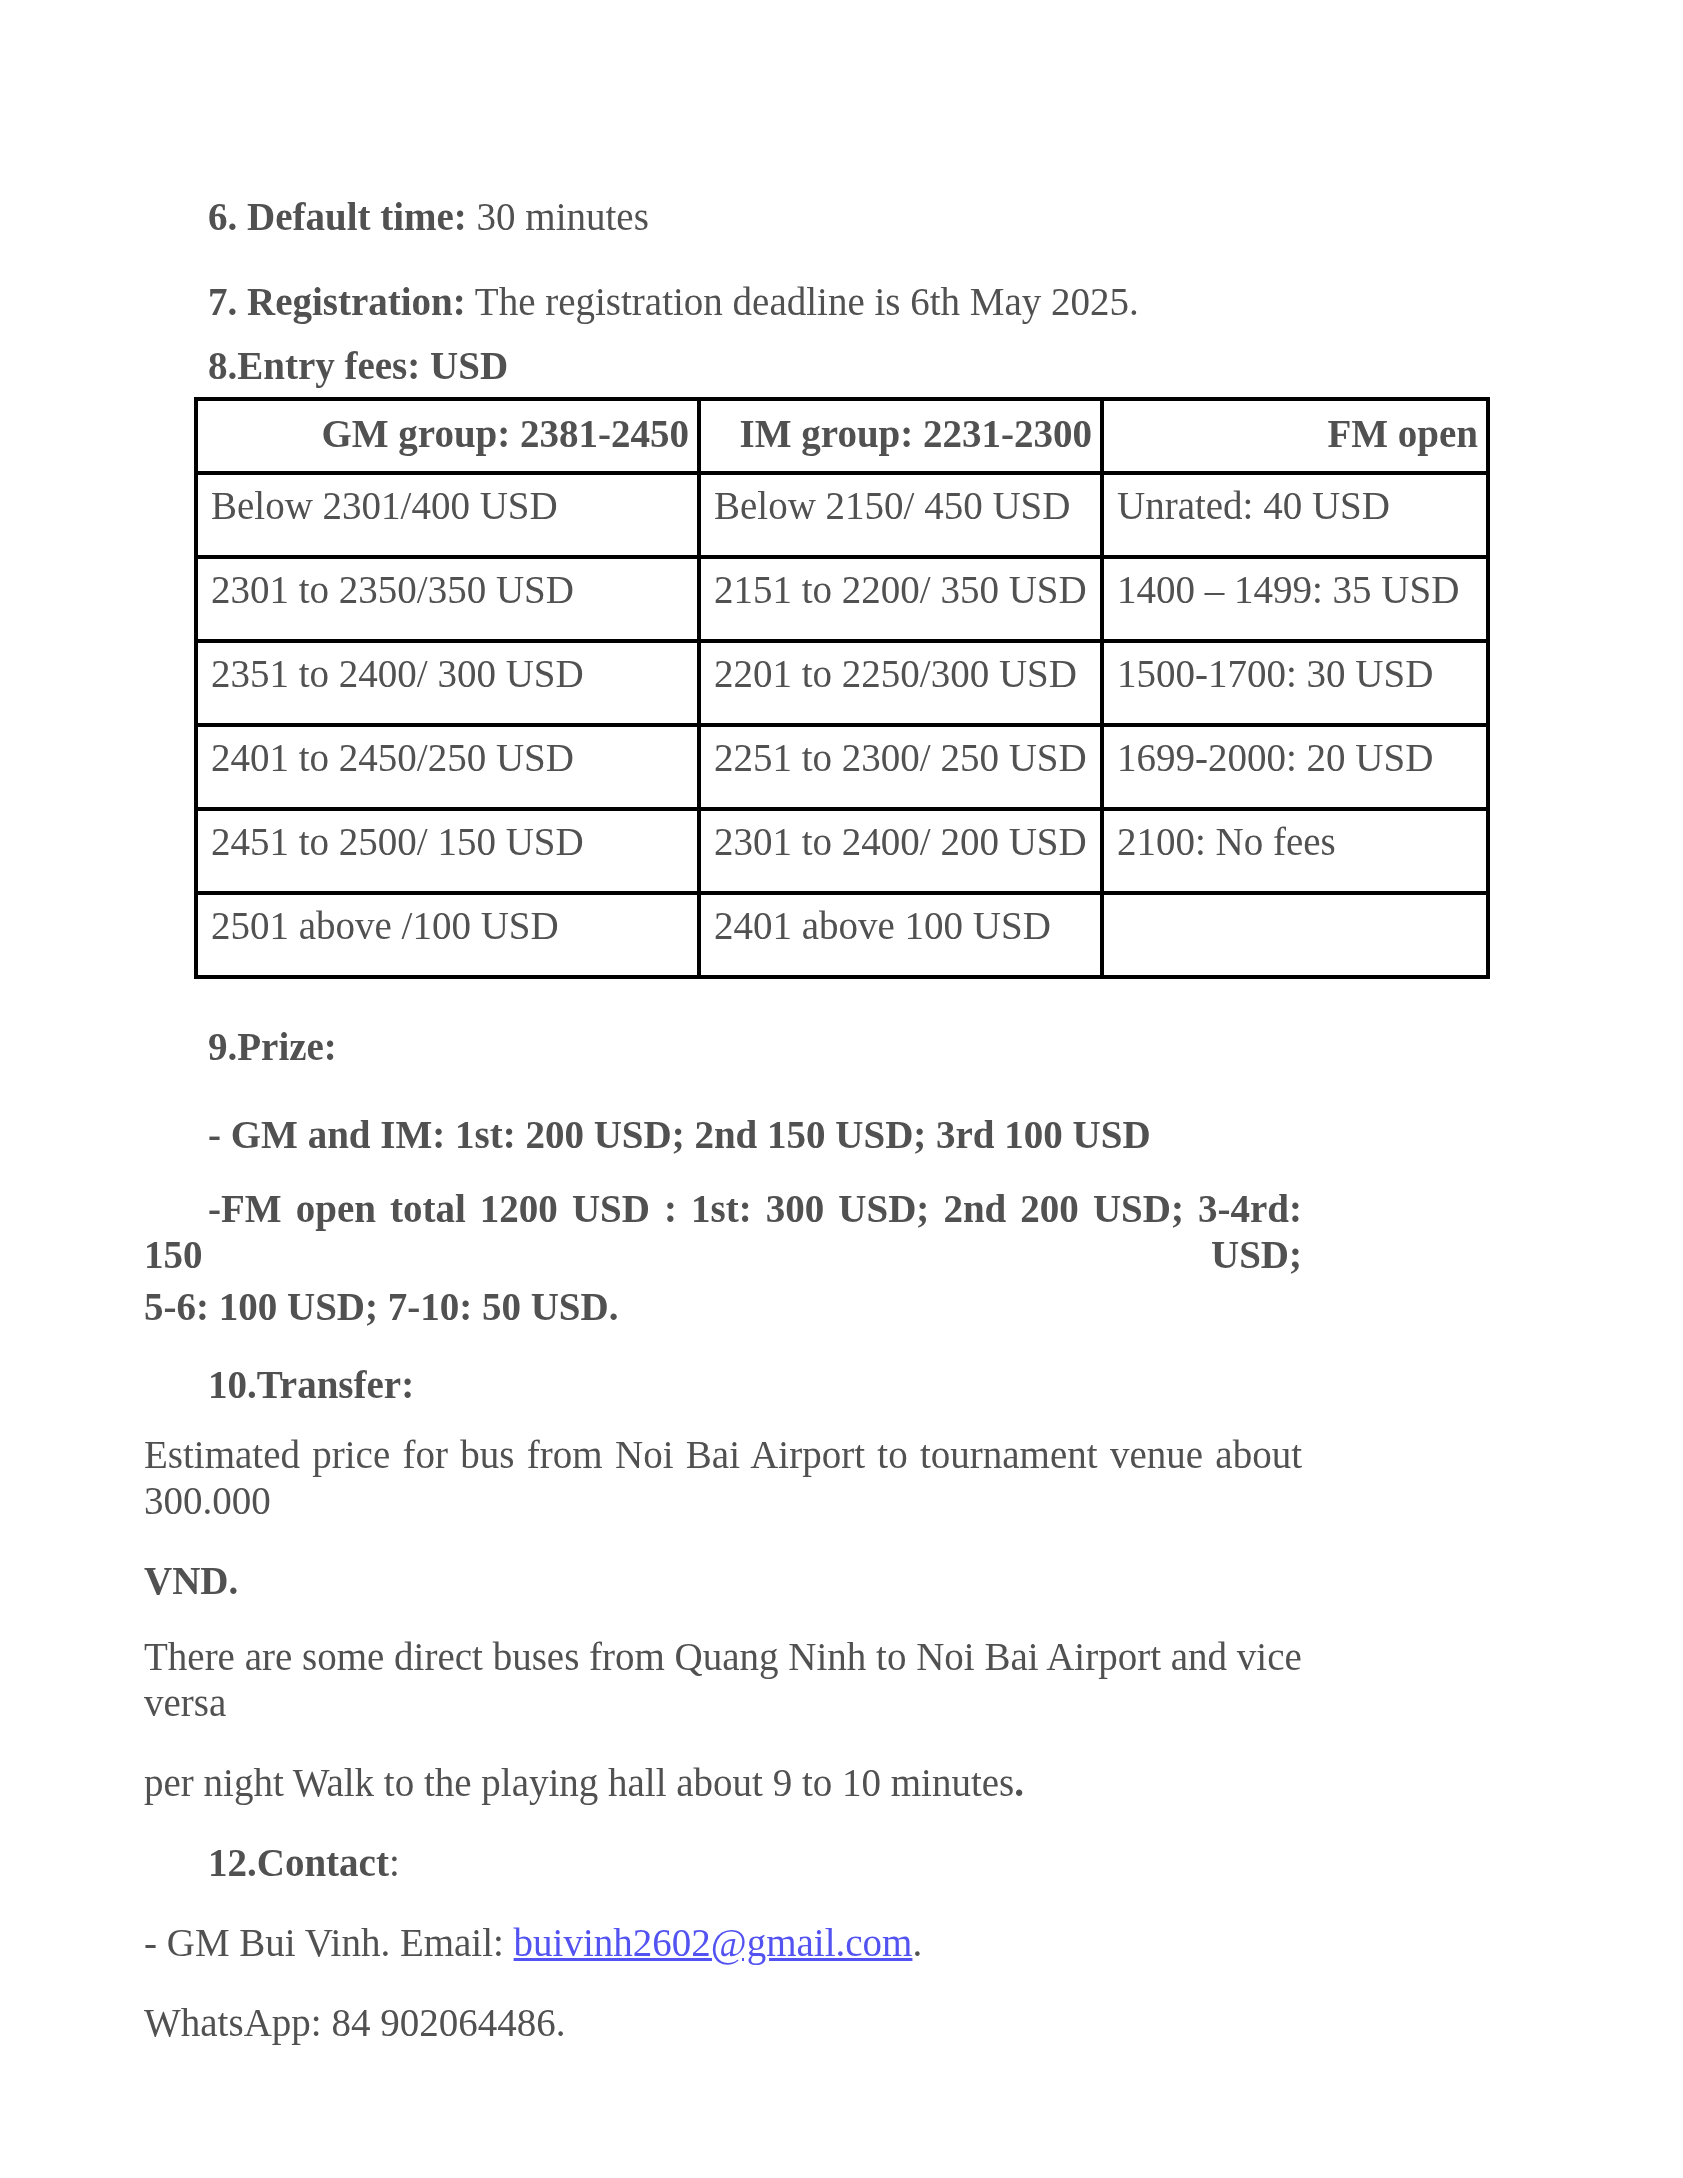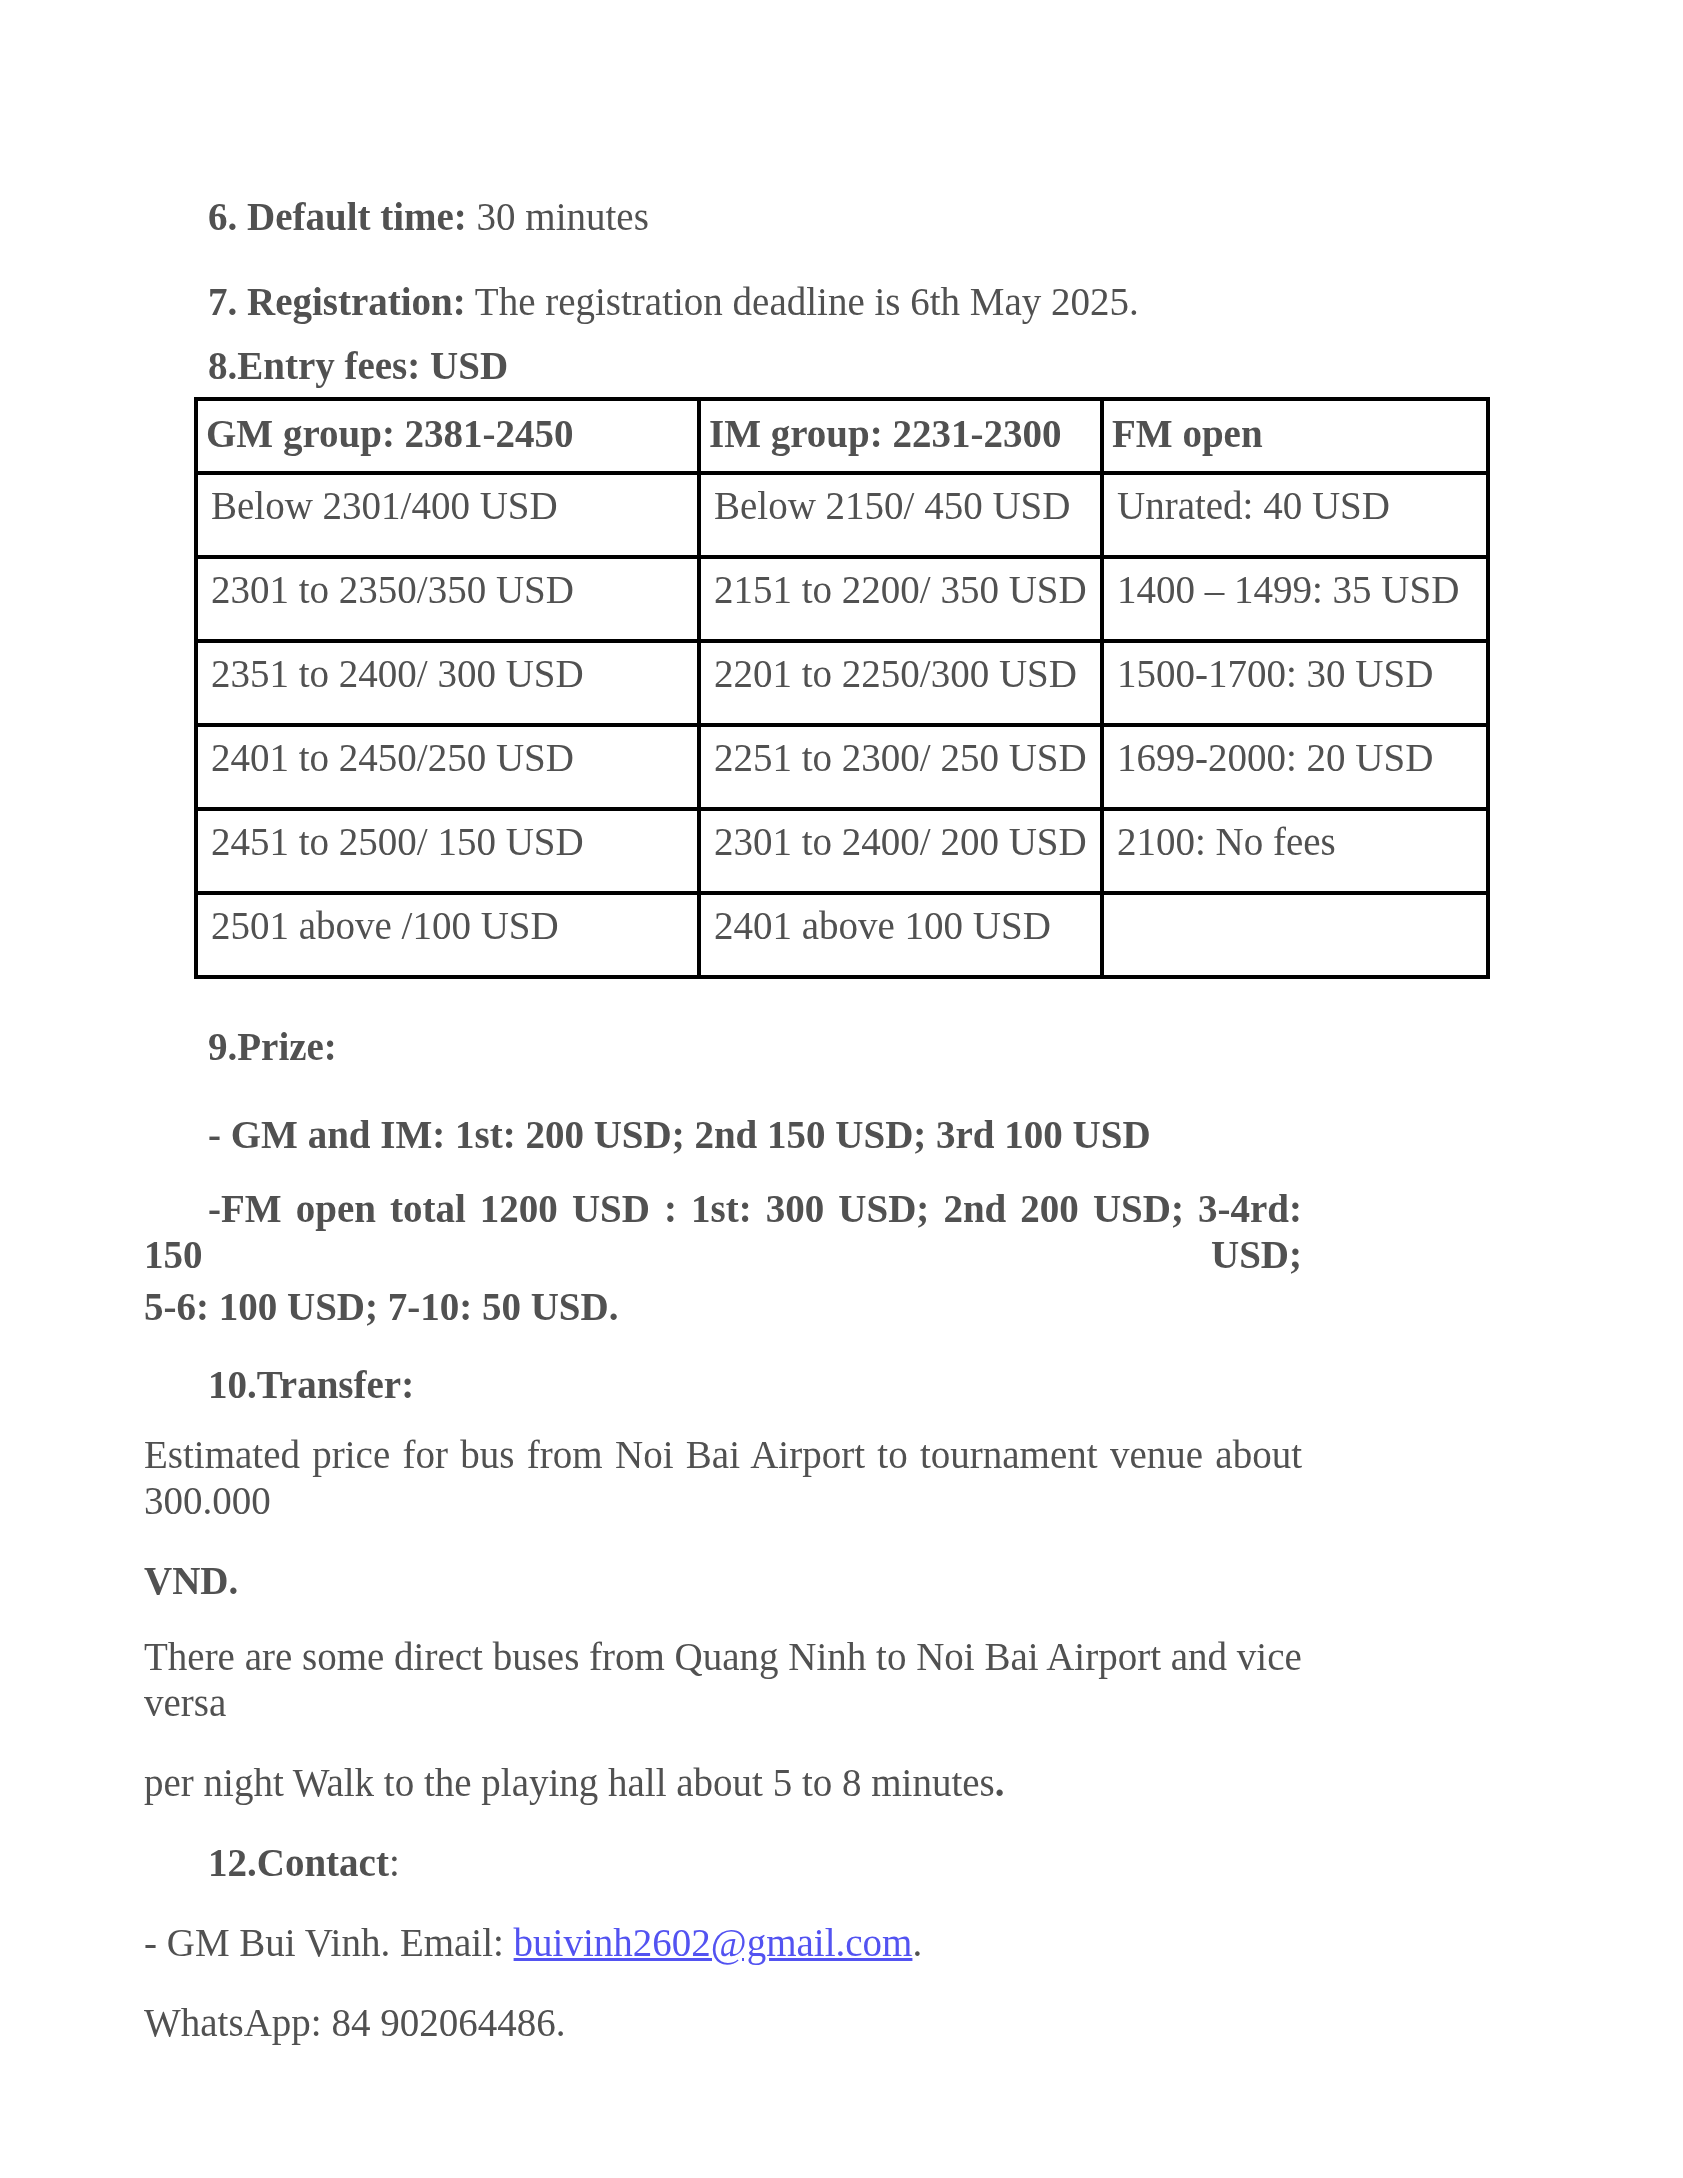--- a/index.html
+++ b/index.html
@@ -61,21 +61,21 @@
   table.fees col.c3 { width: 386px; }
   table.fees th, table.fees td {
     border: 4px solid #000000;
     font-size: 39px;
     line-height: 46px;
     vertical-align: top;
     overflow: hidden;
   }
   table.fees th {
     font-weight: bold;
-    text-align: left;
+    text-align: right;
     padding: 10px 8px 14px 8px;
   }
   table.fees td {
     text-align: left;
     padding: 8px 8px 26px 13px;
   }
   a.email {
     color: #5353f1;
     text-decoration: underline;
     cursor: pointer;
@@ -145,21 +145,21 @@
   <p class="line indent jline m-p9b1 bold">-FM open total 1200 USD : 1st: 300 USD; 2nd 200 USD; 3-4rd: 150 USD;</p>
   <p class="line m-p9b2 bold">5-6: 100 USD; 7-10: 50 USD.</p>
 
   <p class="line indent m-p10"><span class="bold">10.Transfer:</span></p>
 
   <p class="line jline m-p10a">Estimated price for bus from Noi Bai Airport to tournament venue about 300.000</p>
   <p class="line m-vnd">VND.</p>
 
   <p class="line m-p10b">There are some direct buses from Quang Ninh to Noi Bai Airport and vice versa</p>
 
-  <p class="line m-p11b"><span>per night Walk to the playing hall about 5 to 8 minutes</span><span class="bold">.</span></p>
+  <p class="line m-p11b"><span>per night Walk to the playing hall about 9 to 10 minutes</span><span class="bold">.</span></p>
 
   <p class="line indent m-p12"><span class="bold">12.Contact</span><span>:</span></p>
 
   <p class="line m-p13"><span>- GM Bui Vinh. Email: </span><a class="email" href="#">buivinh2602@gmail.com</a><span>.</span></p>
 
   <p class="line m-p14">WhatsApp: 84 902064486.</p>
 
 </div>
 
 

